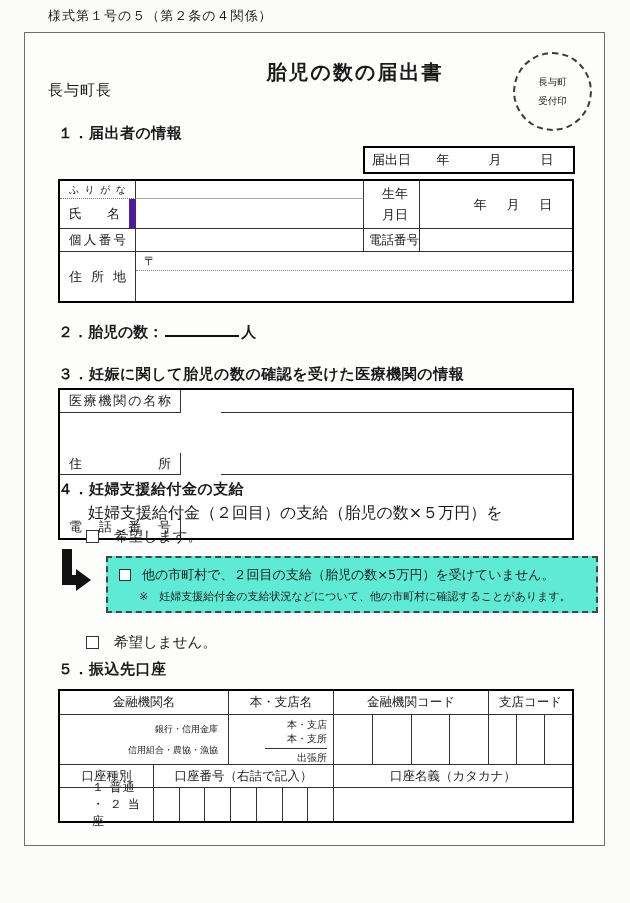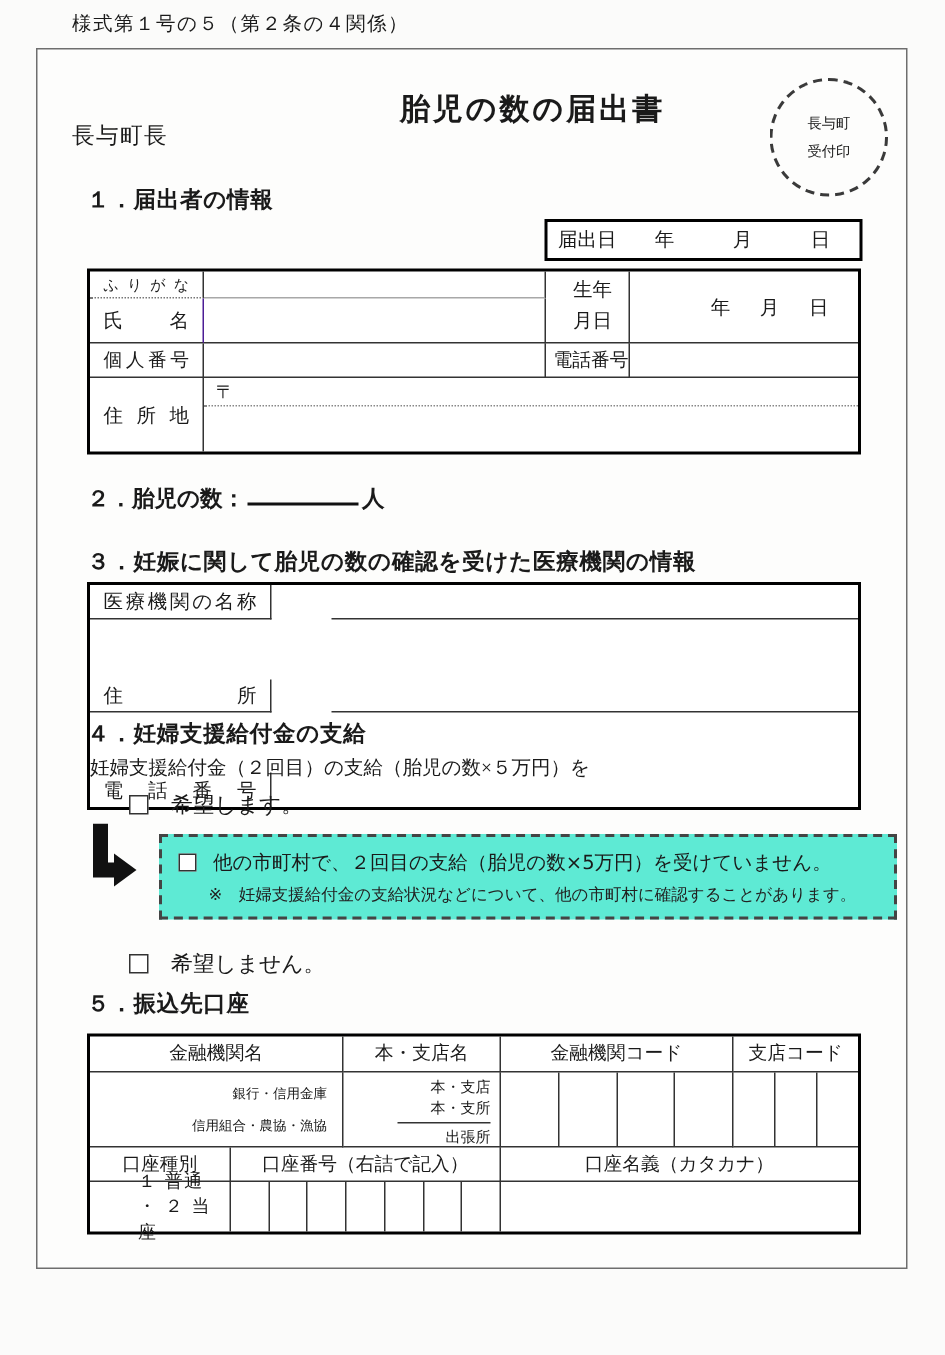--- a/index.html
+++ b/index.html
@@ -37,21 +37,21 @@
         grid-template-rows:18px 30px 23px 19px 1fr; font-size:13px; }
   .t1 > div { display:flex; align-items:center; }
   .jlabel { text-align:justify; text-align-last:justify; display:block !important;
             padding:0 9px; align-content:center; }
   .c-lf { grid-area:1/1/2/2; border-right:1px solid #333; border-bottom:1px dotted #777; font-size:10px; }
   .c-vf { grid-area:1/2/2/3; border-right:1px solid #333; border-bottom:1px solid #a8a8a8; }
   .c-lb { grid-area:1/3/3/4; border-right:1px solid #333; border-bottom:1px solid #333;
           flex-direction:column; justify-content:center; align-items:flex-start; padding-left:7px; line-height:1.55; }
   .c-vb { grid-area:1/4/3/5; border-bottom:1px solid #333; }
   .c-vb .bunits { flex:1; display:flex; justify-content:space-evenly; padding-left:34px; }
-  .c-ln { grid-area:2/1/3/2; border-right:1px solid #4c1d95; border-bottom:1px solid #333; }
+  .c-ln { grid-area:2/1/3/2; border-right:7px solid #4c1d95; border-bottom:1px solid #333; }
   .c-vn { grid-area:2/2/3/3; border-right:1px solid #333; border-bottom:1px solid #333; }
   .c-lk { grid-area:3/1/4/2; border-right:1px solid #333; border-bottom:1px solid #333; font-size:12.5px; }
   .c-vk { grid-area:3/2/4/3; border-right:1px solid #333; border-bottom:1px solid #333; display:flex; }
   .c-vk .kc { flex:1; } .c-vk .kc + .kc { border-left:1px dashed #999; }
   .c-ld { grid-area:3/3/4/4; border-right:1px solid #333; border-bottom:1px solid #333; font-size:12.5px; padding-left:5px; }
   .c-vd { grid-area:3/4/4/5; border-bottom:1px solid #333; }
   .c-lj { grid-area:4/1/6/2; border-right:1px solid #333; }
   .c-vy { grid-area:4/2/5/5; border-bottom:1px dotted #888; font-size:12px; padding-left:8px; }
   .c-vj { grid-area:5/2/6/5; }
 
@@ -59,21 +59,21 @@
   .s2 { left:58px; top:322px; font-size:15px; font-weight:bold; }
   .u-line { display:inline-block; width:74px; height:15px; border-bottom:2px solid #111; margin:0 2px; }
 
   
   .t3 { left:58px; top:388px; width:516px; border:2px solid #000; background:#fff;
         display:grid; grid-template-columns:121px 1fr; grid-template-rows:23px 22px 23px; font-size:13px;gap:40px; }
   .t3 .lab { border-right:1px solid #333; align-content:center; }
   .t3 .r1, .t3 .r2 { border-bottom:1px solid #333; }
 
   
-  .s4-intro { left:60px; top:503px; font-size:13px;font-family:Liberation Serif, serif; }
+  .s4-intro { left:88px; top:503px; font-size:16px; }
   .opt { display:flex; align-items:center; gap:15px; font-size:14.5px;font-family:Liberation Serif, serif; }
   .opt1 { left:86px; top:527px; } .opt2 { left:86px; top:633px; }
   .cb { display:inline-block; width:13px; height:13px; border:1px solid #333; background:#fff; flex:none; }
   .cb-s { width:12px; height:12px; }
   .arrow-svg { left:59px; top:549px; }
   .note-box { left:106px; top:556px; width:492px; height:57px; border:2px dashed #444; background:#5eead4; }
   .nb-line1 { display:flex; align-items:center; gap:11px; padding:8px 0 0 11px; font-size:13px; }
   .nb-line2 { font-size:11px; margin:5px 0 0 31px; color:#222; }
 
   

